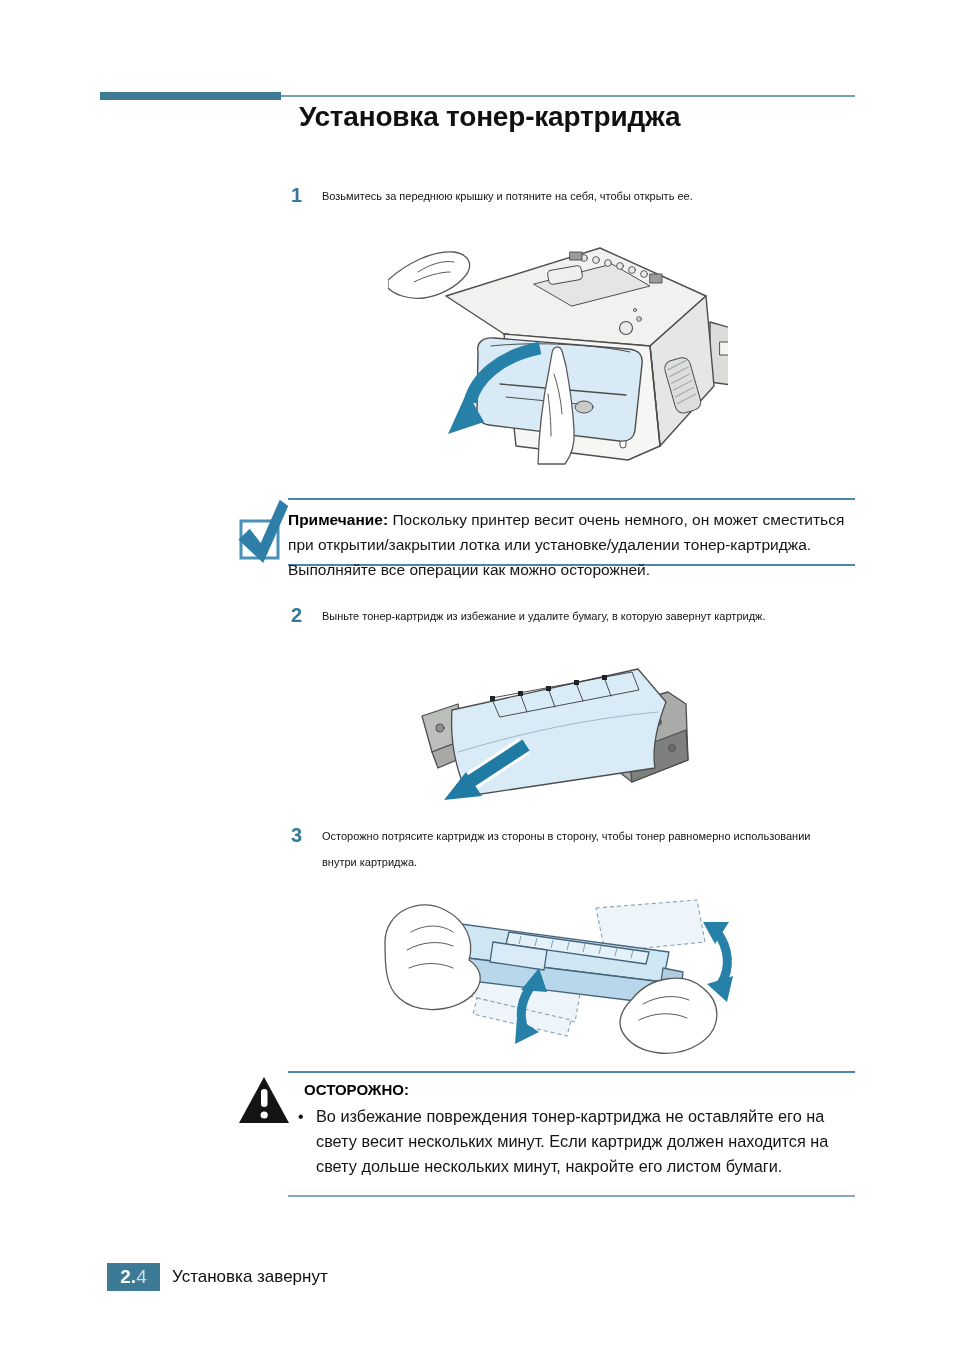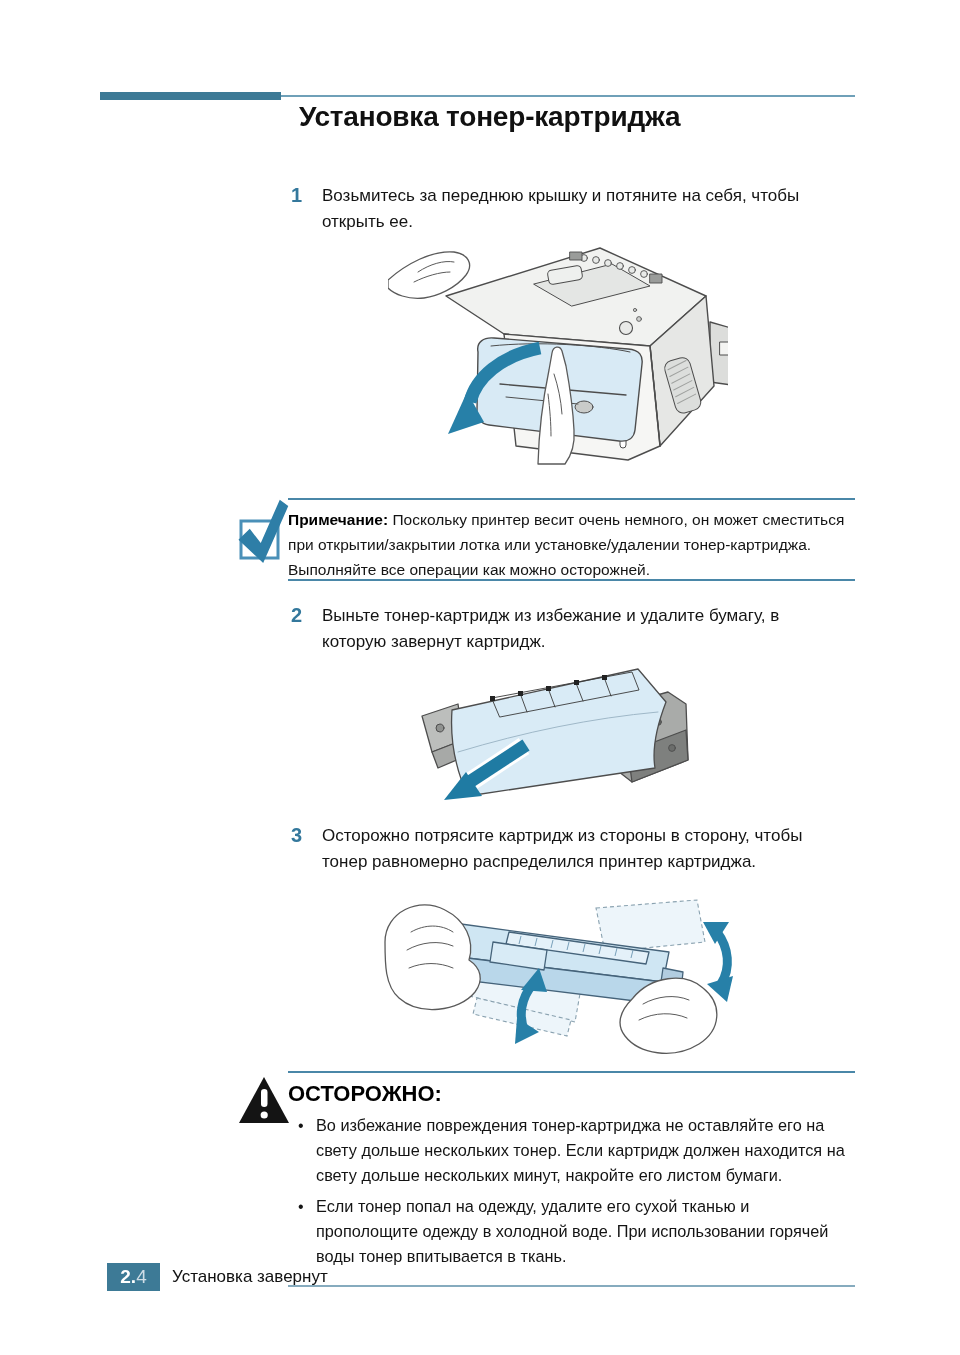--- a/index.html
+++ b/index.html
@@ -9,29 +9,29 @@
   }
   
   .top-rule{position:absolute;left:100px;top:92px;width:755px;height:8px;display:flex;align-items:center;}
   .top-rule .thick{width:181px;height:8px;background:#3d7a96;}
   .top-rule .thin{flex:1;height:2px;background:#6fa0b8;}
   
   .title{position:absolute;left:299px;top:101px;font-size:28px;font-weight:bold;color:#111;letter-spacing:-0.2px;}
   
   .step{position:absolute;left:291px;width:545px;display:flex;}
   .step .num{color:#34789c;font-weight:bold;font-size:20px;line-height:25px;width:31px;flex:none;}
-  .step .txt{font-size:17px;line-height:26px;color:#141414;width:520px;}
-  
-  .note-box{position:absolute;left:288px;top:498px;width:567px;border-top:2px solid #4a87a8;border-bottom:2px solid #4a87a8;padding:7px 0 9px 0;box-sizing:border-box;height:83px;}
+  .step .txt{font-size:11px;line-height:26px;color:#141414;width:520px;}
+  
+  .note-box{position:absolute;left:288px;top:498px;width:567px;border-top:2px solid #4a87a8;border-bottom:2px solid #4a87a8;padding:7px 0 9px 0;box-sizing:border-box;height:68px;}
   .note-text{margin:0;font-size:15.5px;line-height:25px;color:#141414;}
   .note-text b{color:#000;}
   .note-icon{position:absolute;left:234px;top:497px;}
   
   .caution-box{position:absolute;left:288px;top:1071px;width:567px;border-top:2px solid #4a87a8;border-bottom:2px solid #86abbe;padding:8px 0 10px 0;box-sizing:border-box;}
-  .caution-title{margin:0 0 6px 0;font-size:22px;font-weight:bold;color:#000;}
+  .caution-title{margin:0 0 6px 16px;font-size:15px;font-weight:bold;color:#000;}
   .caution-box ul{margin:0;padding:0 0 0 10px;list-style:none;}
   .caution-box li{position:relative;padding-left:18px;font-size:16.3px;line-height:25px;margin-bottom:6px;color:#141414;}
   .caution-box li::before{content:"•";position:absolute;left:0;top:0;font-size:16px;color:#141414;}
   .caution-icon{position:absolute;left:238px;top:1076px;}
   
   .illus{position:absolute;}
   
   .footer-badge{position:absolute;left:107px;top:1263px;width:53px;height:28px;background:#3d7a96;color:#fff;
     display:flex;align-items:center;justify-content:center;font-size:19px;}
   .footer-badge .b{font-weight:bold;color:#ffffff;}
@@ -171,21 +171,21 @@
 
     <g>
       <path d="M118,90 L64,126" fill="none" stroke="#ffffff" stroke-width="19"></path>
       <path d="M120,89 L62,127" fill="none" stroke="#1f7ba3" stroke-width="13"></path>
       <polygon points="38,144 76,140 60,116" fill="#1f7ba3"></polygon>
     </g>
   </svg>
 
   <div class="step" style="top:823px">
     <span class="num">3</span>
-    <span class="txt">Осторожно потрясите картридж из стороны в сторону, чтобы тонер равномерно распределился принтер картриджа.</span>
+    <span class="txt">Осторожно потрясите картридж из стороны в сторону, чтобы тонер равномерно использовании внутри картриджа.</span>
   </div>
 
   <svg class="illus" style="left:381px;top:880px" width="370" height="176" viewBox="0 0 370 176">
 
     <g fill="#edf5fa" stroke="#8aa2b0" stroke-width="1.1" stroke-dasharray="4 3">
       <polygon points="70,78 200,108 194,142 64,110"></polygon>
       <polygon points="215,28 316,20 324,62 224,72"></polygon>
       <polygon points="96,118 190,140 186,156 92,134"></polygon>
     </g>
 
@@ -227,22 +227,21 @@
   </svg>
 
   <svg class="caution-icon" width="52" height="48" viewBox="0 0 52 48">
     <polygon points="26,1 51,47 1,47" fill="#141414"></polygon>
     <rect x="23" y="13" width="6.5" height="18" rx="3.2" fill="#ffffff"></rect>
     <circle cx="26.2" cy="39" r="3.6" fill="#ffffff"></circle>
   </svg>
   <div class="caution-box">
     <p class="caution-title">ОСТОРОЖНО:</p>
     <ul>
-      <li>Во избежание повреждения тонер-картриджа не оставляйте его на свету дольше нескольких тонер. Если картридж должен находится на свету дольше нескольких минут, накройте его листом бумаги.</li>
-      <li>Если тонер попал на одежду, удалите его сухой тканью и прополощите одежду в холодной воде. При использовании горячей воды тонер впитывается в ткань.</li>
+      <li>Во избежание повреждения тонер-картриджа не оставляйте его на свету весит нескольких минут. Если картридж должен находится на свету дольше нескольких минут, накройте его листом бумаги.</li>
     </ul>
   </div>
 
   <div class="footer-badge">
     <span class="b">2.</span>
     <span class="l">4</span>
   </div>
   <div class="footer-label">Установка завернут</div>
 
 </div>

